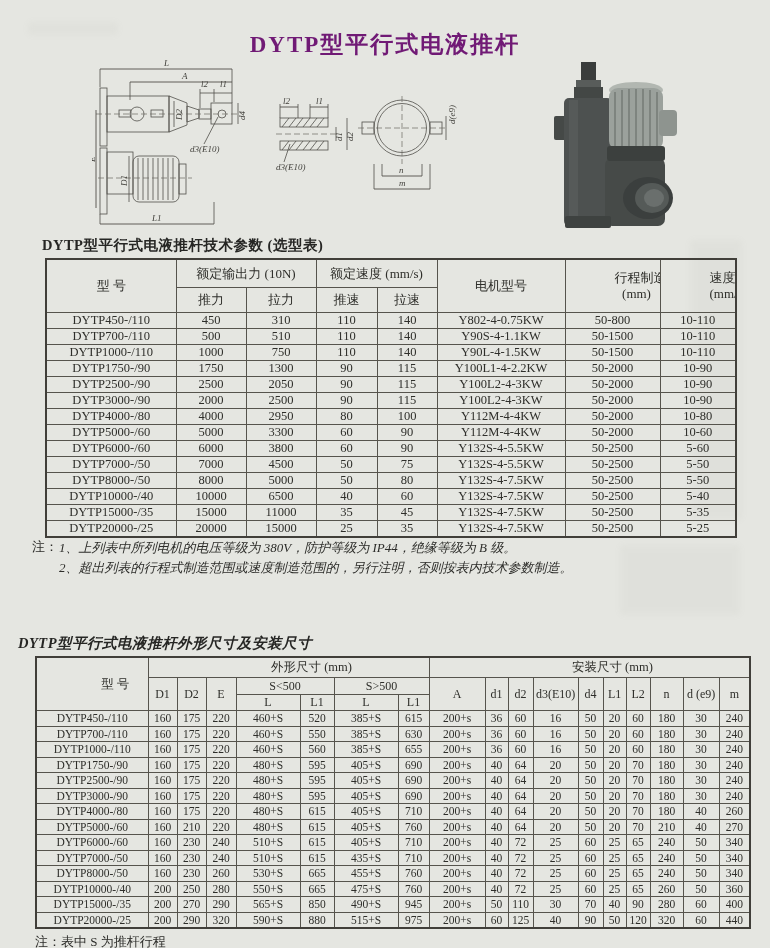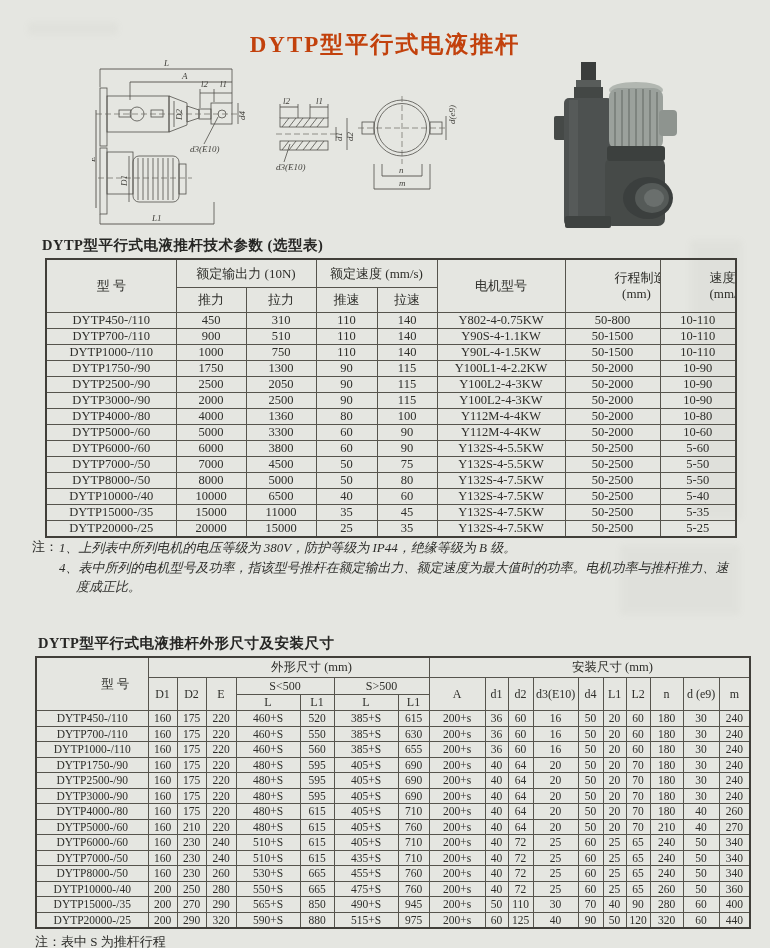--- a/index.html
+++ b/index.html
@@ -4,27 +4,27 @@
 <style>
   html,body { margin:0; padding:0; }
   body {
     width:770px; height:948px; position:relative; overflow:hidden;
     background:#e5e6e1; color:#2b2b28;
     font-family:"Liberation Serif","DejaVu Serif",serif;
   }
   .ghost { position:absolute; background:#93938a; opacity:0.06; filter:blur(3px); border-radius:3px; pointer-events:none; }
   .page-title {
     position:absolute; top:14px; left:0; width:100%; text-align:center;
-    font-size:23px; font-weight:bold; letter-spacing:2px; color:#c2410c;
+    font-size:23px; font-weight:bold; letter-spacing:2px; color:#701a75;
   }
   .drawing { position:absolute; left:92px; top:56px; width:370px; height:176px; }
   .photo   { position:absolute; left:545px; top:58px; width:148px; height:178px; }
   .sec-heading { position:absolute; font-size:14.5px; font-weight:bold; color:#262624; letter-spacing:0.5px;text-align:right; }
   #sec1-heading { left:42px; top:236px; }
-  #sec2-heading { left:38px; top:634px; }
+  #sec2-heading { left:18px; top:634px;font-style:italic; }
   table { position:absolute; border-collapse:collapse; table-layout:fixed; border:2px solid #413f3a; }
   th,td { border:1px solid #56544d; text-align:center; vertical-align:middle;
           padding:0 1px; font-weight:normal; white-space:nowrap; overflow:hidden; color:#2e2e2a; }
   .t1 { left:45px; top:258px; width:690px; font-size:12.5px; }
   .t1 thead tr:nth-child(1) th { height:27px; font-size:13px; }
   .t1 thead tr:nth-child(2) th { height:24px; font-size:13px;margin-top:48px; }
   .t1 tbody td { height:15px; line-height:15px; }
   .two-line { line-height:1.25; white-space:nowrap;margin-left:48px; }
   .t2 { left:35px; top:656px; width:714px; font-size:11.5px; }
   .t2 thead tr:nth-child(1) th { height:19px; font-size:12.5px;padding-left:47px; }
@@ -221,21 +221,21 @@
         <td>450</td>
         <td>310</td>
         <td>110</td>
         <td>140</td>
         <td>Y802-4-0.75KW</td>
         <td>50-800</td>
         <td>10-110</td>
       </tr>
       <tr>
         <td>DYTP700-/110</td>
-        <td>900</td>
+        <td>500</td>
         <td>510</td>
         <td>110</td>
         <td>140</td>
         <td>Y90S-4-1.1KW</td>
         <td>50-1500</td>
         <td>10-110</td>
       </tr>
       <tr>
         <td>DYTP1000-/110</td>
         <td>1000</td>
@@ -272,21 +272,21 @@
         <td>2500</td>
         <td>90</td>
         <td>115</td>
         <td>Y100L2-4-3KW</td>
         <td>50-2000</td>
         <td>10-90</td>
       </tr>
       <tr>
         <td>DYTP4000-/80</td>
         <td>4000</td>
-        <td>1360</td>
+        <td>2950</td>
         <td>80</td>
         <td>100</td>
         <td>Y112M-4-4KW</td>
         <td>50-2000</td>
         <td>10-80</td>
       </tr>
       <tr>
         <td>DYTP5000-/60</td>
         <td>5000</td>
         <td>3300</td>
@@ -356,21 +356,21 @@
         <td>50-2500</td>
         <td>5-25</td>
       </tr>
     </tbody>
 </table>
 
 <div class="notes">
   <span class="notes-label">注：</span>
   <div class="note-lines">
       <div class="note-line">1、上列表中所列电机的电压等级为 380V，防护等级为 IP44，绝缘等级为 B 级。</div>
-      <div class="note-line">4、表中所列的电机型号及功率，指该型号推杆在额定输出力、额定速度为最大值时的功率。电机功率与推杆推力、速度成正比。</div>
+      <div class="note-line">2、超出列表的行程式制造范围或速度制造范围的，另行注明，否则按表内技术参数制造。</div>
     </div>
 </div>
 
 <div class="sec-heading" id="sec2-heading">DYTP型平行式电液推杆外形尺寸及安装尺寸</div>
 
 <table class="t2">
   <colgroup>
     <col style="width:112px">
       <col style="width:29px">
       <col style="width:29px">

